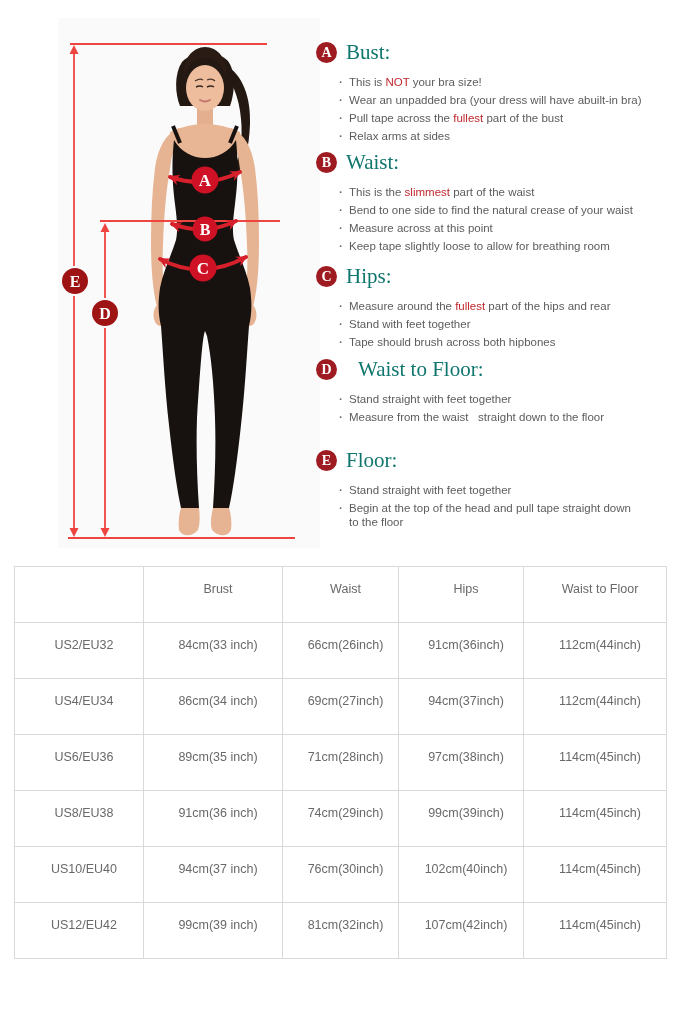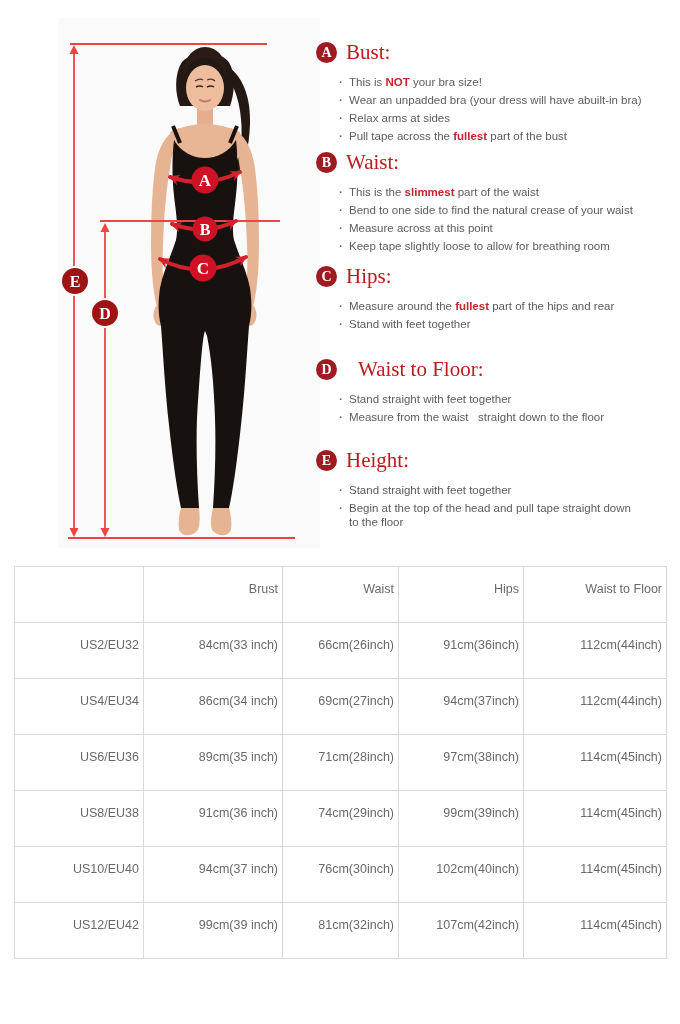--- a/index.html
+++ b/index.html
@@ -8,34 +8,34 @@
   .stage{position:absolute;inset:0;}
   svg{position:absolute;left:0;top:0;}
 
   
   .section{position:absolute;left:316px;width:360px;}
   .sec-head{display:flex;align-items:center;gap:9px;}
   .sec-head.indent .sec-title{margin-left:12px;}
   .badge{width:21px;height:21px;border-radius:50%;background:#9e1b21;color:#fff;
          font-family:"Liberation Serif",serif;font-weight:bold;font-size:14px;
          line-height:21px;text-align:center;flex:0 0 21px;}
-  .sec-title{font-family:"Liberation Serif",serif;font-size:21px;color:#b91c1c;}
+  .sec-title{font-family:"Liberation Serif",serif;font-size:21px;color:#0f766e;}
   .sec-items{list-style:none;margin:10px 0 0 0;padding:0 0 0 22px;}
   .sec-items li{position:relative;padding-left:11px;margin-bottom:4px;
                 font-size:11.5px;line-height:14px;color:#5c5c5c;white-space:pre-wrap;}
   .sec-items li::before{content:"\00B7";position:absolute;left:1px;top:0;
                 font-weight:bold;color:#6a6a6a;}
-  .em{color:#c1272d;font-weight:bold;}
+  .em{color:#c1272d;font-weight:normal;}
 
   
   .size-table{position:absolute;left:14px;top:566px;width:652px;
               border-collapse:collapse;table-layout:fixed;}
   .size-table th,.size-table td{border:1px solid #d9d9d9;height:56px;
               vertical-align:top;padding:15px 4px 0 14px;box-sizing:border-box;
-              font-size:12.5px;font-weight:normal;text-align:right;color:#696969;
+              font-size:12.5px;font-weight:normal;text-align:center;color:#696969;
               background:#fff;}
   .size-table .c0{}
 </style>
 </head>
 <body>
 
 <div class="stage">
 
   <svg width="680" height="560" viewBox="0 0 680 560">
     <defs>
@@ -116,22 +116,22 @@
 
   <div id="guide-root">
       <div class="section" style="top: 40px;">
         <div class="sec-head">
           <span class="badge">A</span>
           <span class="sec-title">Bust:</span>
         </div>
         <ul class="sec-items">
           <li><span>This is </span><span class="em">NOT</span><span> your bra size!</span></li>
           <li><span>Wear an unpadded bra (your dress will have abuilt-in bra)</span></li>
+          <li><span>Pull tape across the </span><span class="em">fullest</span><span> part of the bust</span></li>
           <li><span>Relax arms at sides</span></li>
-          <li><span>Pull tape across the </span><span class="em">fullest</span><span> part of the bust</span></li>
         </ul>
       </div>
       <div class="section" style="top: 150px;">
         <div class="sec-head">
           <span class="badge">B</span>
           <span class="sec-title">Waist:</span>
         </div>
         <ul class="sec-items">
           <li><span>This is the </span><span class="em">slimmest</span><span> part of the waist</span></li>
           <li><span>Bend to one side to find the natural crease of your waist</span></li>
@@ -140,36 +140,37 @@
         </ul>
       </div>
       <div class="section" style="top: 264px;">
         <div class="sec-head">
           <span class="badge">C</span>
           <span class="sec-title">Hips:</span>
         </div>
         <ul class="sec-items">
           <li><span>Measure around the </span><span class="em">fullest</span><span> part of the hips and rear</span></li>
           <li><span>Stand with feet together</span></li>
+          <li><span>Tape should brush across both hipbones</span></li>
         </ul>
       </div>
       <div class="section" style="top: 357px;">
         <div class="sec-head indent">
           <span class="badge">D</span>
           <span class="sec-title">Waist to Floor:</span>
         </div>
         <ul class="sec-items">
           <li><span>Stand straight with feet together</span></li>
           <li><span>Measure from the waist   straight down to the floor</span></li>
         </ul>
       </div>
       <div class="section" style="top: 448px;">
         <div class="sec-head">
           <span class="badge">E</span>
-          <span class="sec-title">Height:</span>
+          <span class="sec-title">Floor:</span>
         </div>
         <ul class="sec-items">
           <li><span>Stand straight with feet together</span></li>
           <li><span>Begin at the top of the head and pull tape straight down
 to the floor</span></li>
         </ul>
       </div>
     </div>
 
   <table class="size-table">

